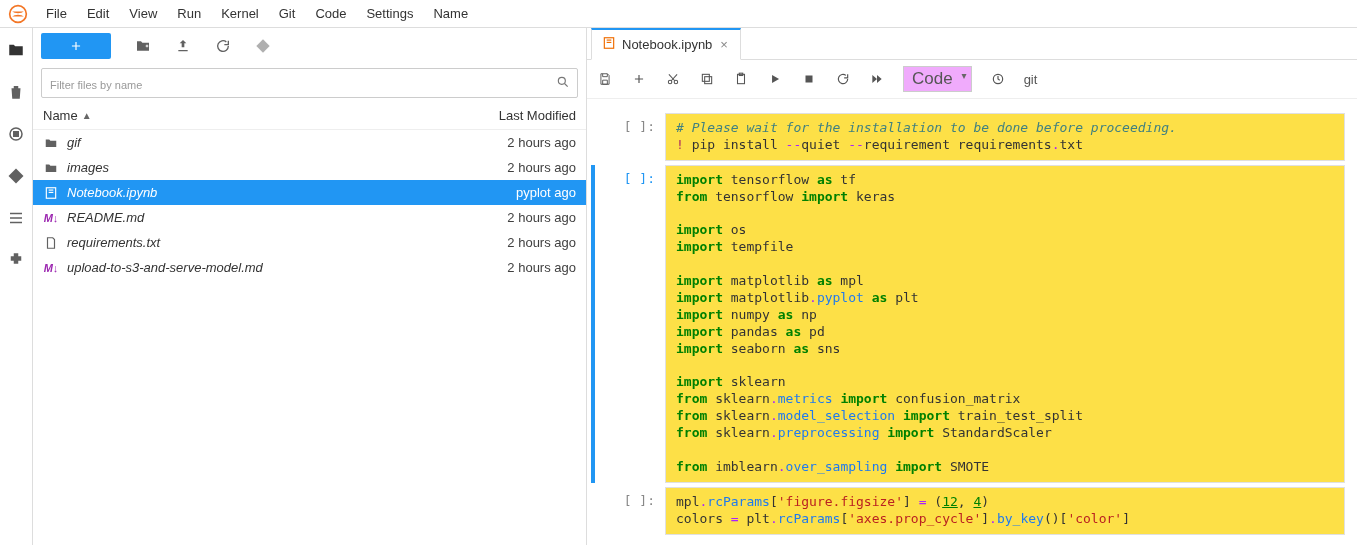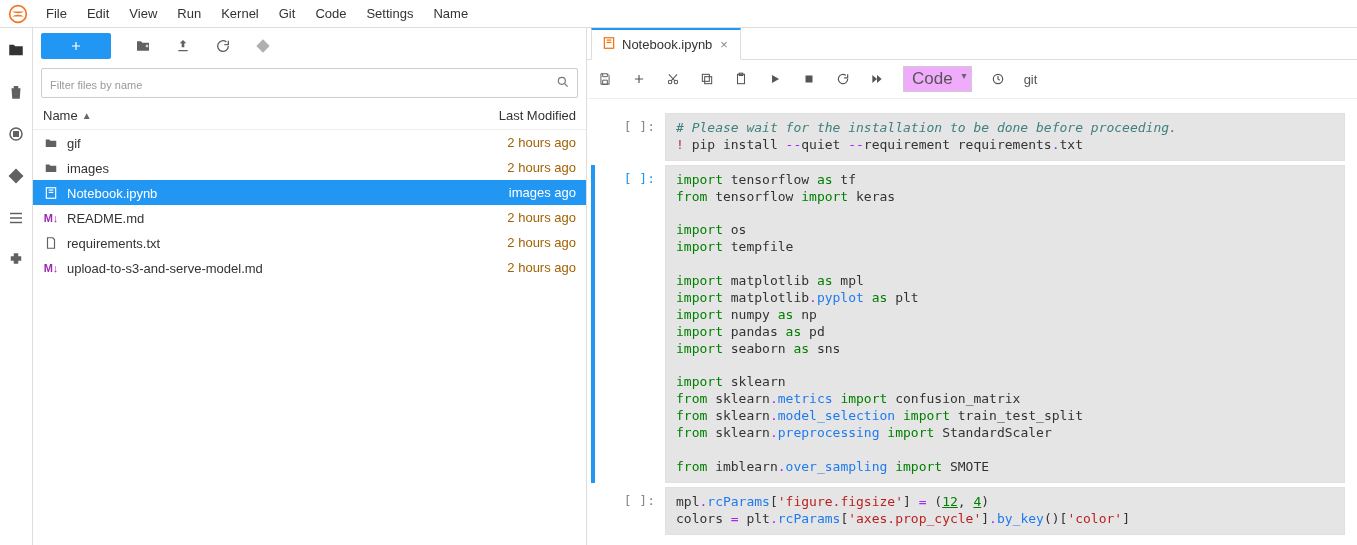--- a/index.html
+++ b/index.html
@@ -32,53 +32,53 @@
 .breadcrumb .folder-icon { color:#616161; }
 
 .file-header { display:flex; align-items:center; justify-content:space-between; padding: 6px 10px; border-bottom:1px solid #eee; color:#333; font-size:13px; }
 .file-header .name-col { display:flex; align-items:center; gap:4px; font-weight:500; }
 .file-header .sort { font-size:10px; color:#666; }
 
 .file-list { flex:1; overflow:auto; }
 .file-row { display:flex; align-items:center; justify-content:space-between; padding: 4px 10px; height:25px; cursor:pointer; }
 .file-row.selected { background:#2196f3; color:#fff; }
 .file-row.selected .file-icon { color:#fff; }
-.file-left { display:flex; align-items:flex-end; gap:8px; }
+.file-left { display:flex; align-items:flex-start; gap:8px;font-style:italic; }
 .file-icon { width:16px; height:16px; display:flex; align-items:center; justify-content:center; color:#616161; }
 .file-icon.md { color:#9c27b0; font-weight:bold; font-size:11px; }
 .file-icon.nb { color:#ef6c00; }
 .file-row.selected .file-icon.nb { color:#fff; }
-.file-time { color:#a16207; font-size:13px; }
+.file-time { color:#404040; font-size:13px; }
 .file-row.selected .file-time { color:#fff; }
 
 .content { flex:1; display:flex; flex-direction:column; overflow:hidden; }
 .tabbar { display:flex; align-items:flex-end; height:32px; border-bottom:1px solid #ddd; padding-left:4px; }
 .tab { display:flex; align-items:center; gap:6px; padding: 6px 10px; border:1px solid #ddd; border-bottom:1px solid #fff; background:#fff; position:relative; bottom:-1px; border-top:2px solid #2196f3; }
 .tab .nb-ico { color:#ef6c00; }
 .tab .close { color:#888; cursor:pointer; padding:0 2px; }
 
 .nb-toolbar { display:flex; align-items:center; gap:18px; padding:6px 10px; border-bottom:1px solid #eee; color:#555; }
 .nb-toolbar .nt-icon { width:16px; height:16px; cursor:pointer; display:flex; align-items:center; justify-content:center; }
 .nb-toolbar .nt-icon svg { width:14px; height:14px; }
 .cell-type { border:1px solid #ccc; padding:2px 18px 2px 8px; font-size:17px; background:#f0abfc; position:relative; }
 .cell-type::after { content:"▾"; position:absolute; right:4px; top:3px; font-size:10px; color:#666; }
 .git-label { font-size:13px; color:#555; }
 
 .notebook { flex:1; overflow:auto; padding:10px 0 20px 0; font-family: "DejaVu Sans Mono", Menlo, Consolas, monospace; font-size:13px; }
 .cell { display:flex; margin:4px 0; }
 .gutter { width:70px; text-align:right; padding-right:10px; color:#888; font-family:inherit; padding-top:6px; }
 .gutter.active { color:#2196f3; }
-.cell-body { flex:1; border:1px solid #e0e0e0; background:#e5e5e5; padding:6px 10px; white-space:pre; line-height:1.3; margin-right:12px; position:relative; }
+.cell-body { flex:1; border:1px solid #e0e0e0; background:#fde047; padding:6px 10px; white-space:pre; line-height:1.3; margin-right:12px; position:relative; }
 .cell.selected .cell-body { }
 .select-bar { width:4px; background:#2196f3; margin-left:4px; }
 .cell .lead { width:4px; margin-left:4px; }
 
 
 .cm { color:#408080; font-style:italic; }
-.kw { color:#008000; font-weight:normal;margin-top:40px; }
+.kw { color:#008000; font-weight:bold;margin-top:40px; }
 .op { color:#aa22ff; }
 .str { color:#ba2121; }
 .num { color:#008000;text-decoration:underline; }
 .mag { color:#b03060; }
 .attr { color:#1f7aef; }
 </style>
 </head>
 <body>
 
 <div class="topbar">
@@ -217,21 +217,21 @@
           <div class="file-left">
             <span class="file-icon nb">
               <svg viewBox="0 0 24 24" width="14" height="14" fill="none" stroke="currentColor" stroke-width="2">
                 <rect x="4" y="3" width="16" height="18"></rect>
                 <line x1="8" y1="7" x2="16" y2="7"></line>
                 <line x1="8" y1="11" x2="16" y2="11"></line>
               </svg>
             </span>
             <span>Notebook.ipynb</span>
           </div>
-          <span class="file-time">images ago</span>
+          <span class="file-time">pyplot ago</span>
         </div>
         <div class="file-row">
           <div class="file-left">
             <span class="file-icon md">
               <span style="font-family:sans-serif;">M↓</span>
             </span>
             <span>README.md</span>
           </div>
           <span class="file-time">2 hours ago</span>
         </div>

